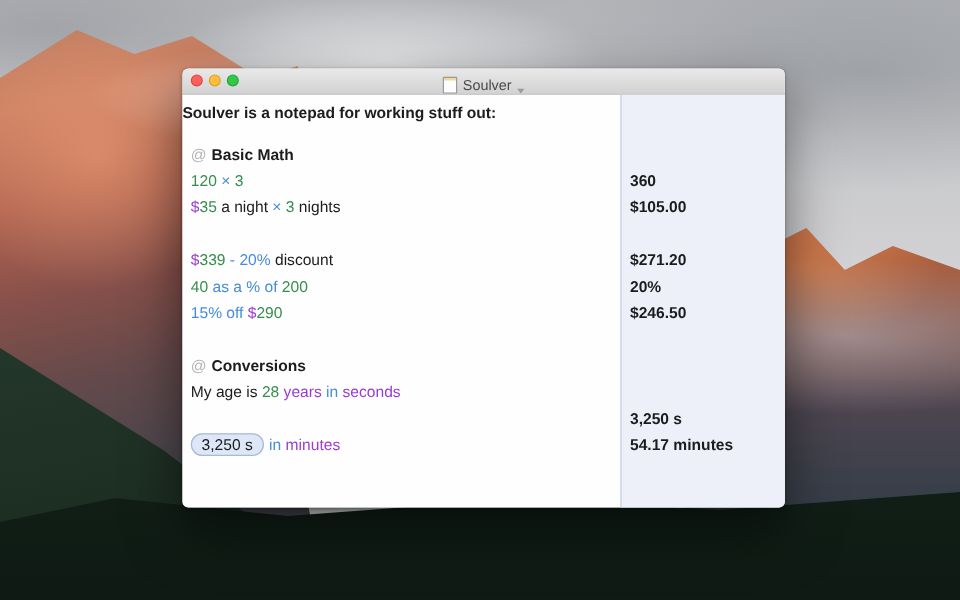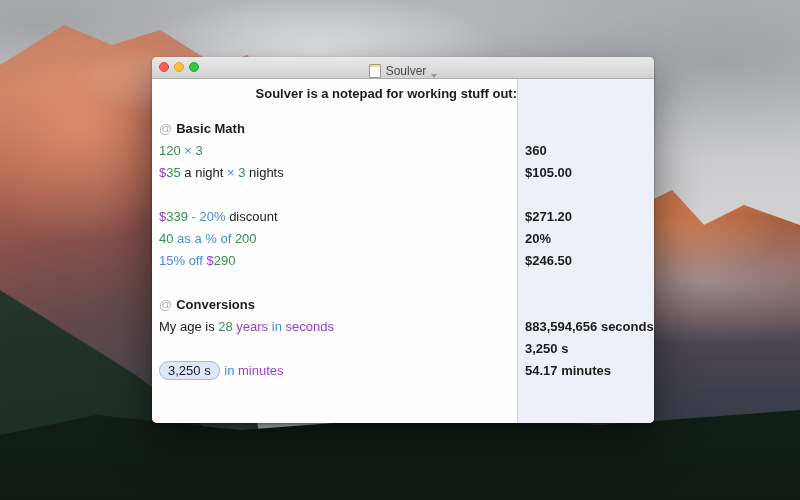--- a/index.html
+++ b/index.html
@@ -75,21 +75,21 @@
   }
   .title-text{font-size:12px;color:#4a4a4a;}
   .chev{width:0;height:0;border-left:3px solid transparent;border-right:3px solid transparent;border-top:4px solid #9a9a9a;margin-top:1px;}
   
   .content{position:absolute;top:22px;left:0;right:0;bottom:0;background:#fefefe;padding-top:5px;}
   .answers-bg{
     position:absolute;left:365px;top:0;bottom:0;width:137px;
     background:#edf0f8;border-left:1px solid #c9cdd4;box-sizing:border-box;
   }
   .note-header{
-    position:relative;width:365px;height:20px;line-height:20px;text-align:right;
+    position:relative;width:365px;height:20px;line-height:20px;text-align:left;
     font-size:13px;font-weight:bold;color:var(--dark);margin-bottom:14px;
   }
   .section{margin-bottom:22px;}
   .row{position:relative;height:22px;line-height:22px;font-size:13px;}
   .expr{white-space:pre;padding-left:7px;color:var(--dark);}
   .heading .at{color:var(--at_gray);padding-left:7px;font-size:13px;}
   .heading .lbl{font-weight:bold;color:var(--dark);margin-left:4px;}
   .result{position:absolute;left:373px;top:0;color:var(--dark);white-space:nowrap;font-weight:bold;}
   .tk-green{color:var(--green);} .tk-blue{color:var(--blue);}
   .tk-purple{color:var(--purple);} .tk-dark{color:var(--dark);}
@@ -130,19 +130,19 @@
           <div class="row"><span class="expr"><span class="tk-green">120</span><span class="tk-blue"> × </span><span class="tk-green">3</span></span><span class="result">360</span></div>
           <div class="row"><span class="expr"><span class="tk-purple">$</span><span class="tk-green">35</span><span class="tk-dark"> a night </span><span class="tk-blue">× </span><span class="tk-green">3</span><span class="tk-dark"> nights</span></span><span class="result">$105.00</span></div>
         </div>
         <div class="section">
           <div class="row"><span class="expr"><span class="tk-purple">$</span><span class="tk-green">339</span><span class="tk-blue"> - 20% </span><span class="tk-dark">discount</span></span><span class="result">$271.20</span></div>
           <div class="row"><span class="expr"><span class="tk-green">40</span><span class="tk-blue"> as a % of </span><span class="tk-green">200</span></span><span class="result">20%</span></div>
           <div class="row"><span class="expr"><span class="tk-blue">15% off </span><span class="tk-purple">$</span><span class="tk-green">290</span></span><span class="result">$246.50</span></div>
         </div>
         <div class="section">
           <div class="row heading"><span class="at">@</span><span class="lbl">Conversions</span></div>
-          <div class="row"><span class="expr"><span class="tk-dark">My age is </span><span class="tk-green">28</span><span class="tk-purple"> years</span><span class="tk-blue"> in </span><span class="tk-purple">seconds</span></span><span class="result">883,594,656 seconds</span></div>
+          <div class="row"><span class="expr"><span class="tk-dark">My age is </span><span class="tk-green">28</span><span class="tk-purple"> years</span><span class="tk-blue"> in </span><span class="tk-purple">seconds</span></span></div>
           <div class="row"><span class="result">3,250 s</span></div>
           <div class="row"><span class="expr"><span class="tk-pill">3,250 s</span><span class="tk-blue"> in </span><span class="tk-purple">minutes</span></span><span class="result">54.17 minutes</span></div>
         </div>
       </div>
   </div>
 </div>
 
 </body></html>

